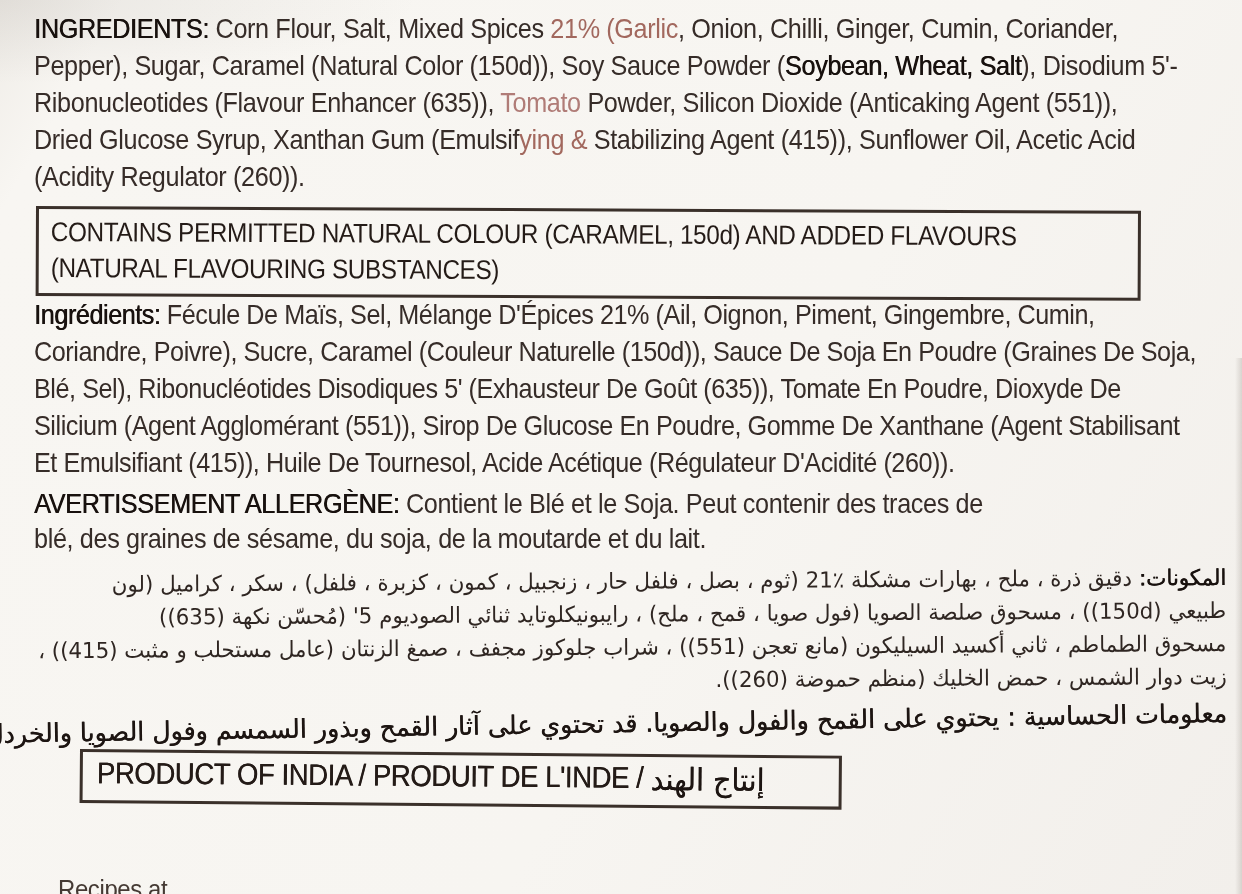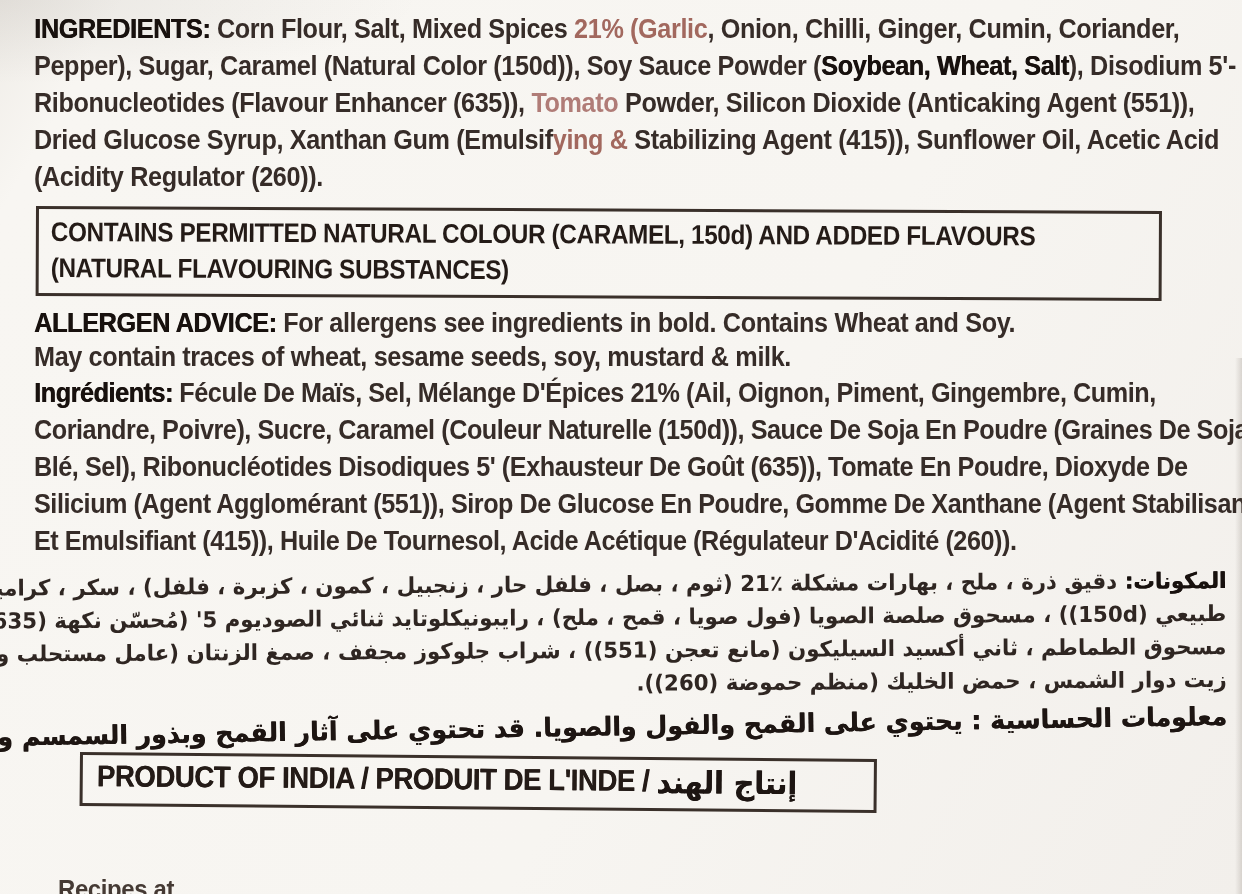--- a/index.html
+++ b/index.html
@@ -5,21 +5,21 @@
   html,body{margin:0;padding:0;}
   .page{
     position:relative;
     width:1242px;height:894px;
     overflow:hidden;
     background:
       radial-gradient(600px 120px at 0% 0%, rgba(100,92,84,0.10), rgba(0,0,0,0) 70%),
       linear-gradient(120deg,#efece7 0%,#f8f6f2 7%,#f7f5f1 58%,#f2efeb 100%);
     font-family:"Liberation Sans",sans-serif;
     color:#362c28;
-    font-weight:bold;
+    font-weight:normal;
   }
   .edge-shade{position:absolute;right:0;top:40%;bottom:0;width:7px;
     background:linear-gradient(to right, rgba(0,0,0,0), rgba(90,78,68,0.18));}
   .content{padding:10px 0 0 34px;}
   .line{white-space:nowrap;transform:scaleX(0.90);transform-origin:0 0;}
   .en-par .line{font-size:28px;line-height:37px;letter-spacing:-0.4px;}
   .strong{color:#18110e;text-shadow:0.6px 0 0 currentColor;}
   .red{color:#a2685e;}
   .pink{color:#b07c77;}
   .box{border:3px solid #3a302a;display:inline-block;}
@@ -56,33 +56,33 @@
       <div class="line"><span>Ribonucleotides (Flavour Enhancer (635)), </span><span class="pink">Tomato</span><span> Powder, Silicon Dioxide (Anticaking Agent (551)),</span></div>
       <div class="line"><span>Dried Glucose Syrup, Xanthan Gum (Emulsif</span><span class="red">ying &amp;</span><span> Stabilizing Agent (415)), Sunflower Oil, Acetic Acid</span></div>
       <div class="line"><span>(Acidity Regulator (260)).</span></div>
     </section>
 
     <div class="box contains-box">
       <div class="line">CONTAINS PERMITTED NATURAL COLOUR (CARAMEL, 150d) AND ADDED FLAVOURS</div>
       <div class="line">(NATURAL FLAVOURING SUBSTANCES)</div>
     </div>
 
-    <section class="allergen-en">
-      <div class="line"><span class="strong">ALLERGEN ADVICE:</span><span> For allergens see ingredients in bold. Contains Wheat and Soy.</span></div>
-      <div class="line"><span>May contain traces of wheat, sesame seeds, soy, mustard &amp; milk.</span></div>
-    </section>
 
     <section class="fr-par">
       <div class="line"><span class="strong">Ingrédients:</span><span> Fécule De Maïs, Sel, Mélange D'Épices 21% (Ail, Oignon, Piment, Gingembre, Cumin,</span></div>
       <div class="line"><span>Coriandre, Poivre), Sucre, Caramel (Couleur Naturelle (150d)), Sauce De Soja En Poudre (Graines De Soja,</span></div>
       <div class="line"><span>Blé, Sel), Ribonucléotides Disodiques 5' (Exhausteur De Goût (635)), Tomate En Poudre, Dioxyde De</span></div>
       <div class="line"><span>Silicium (Agent Agglomérant (551)), Sirop De Glucose En Poudre, Gomme De Xanthane (Agent Stabilisant</span></div>
       <div class="line"><span>Et Emulsifiant (415)), Huile De Tournesol, Acide Acétique (Régulateur D'Acidité (260)).</span></div>
     </section>
 
+    <section class="allergen-fr">
+      <div class="line"><span class="strong">AVERTISSEMENT ALLERGÈNE:</span><span> Contient le Blé et le Soja. Peut contenir des traces de</span></div>
+      <div class="line"><span>blé, des graines de sésame, du soja, de la moutarde et du lait.</span></div>
+    </section>
 
     <section class="ar-par">
       <div class="ar-line"><span class="strong">المكونات:</span><span> دقيق ذرة ، ملح ، بهارات مشكلة ٪21 (ثوم ، بصل ، فلفل حار ، زنجبيل ، كمون ، كزبرة ، فلفل) ، سكر ، كراميل (لون</span></div>
       <div class="ar-line">طبيعي (150d)) ، مسحوق صلصة الصويا (فول صويا ، قمح ، ملح) ، رايبونيكلوتايد ثنائي الصوديوم 5' (مُحسّن نكهة (635))</div>
       <div class="ar-line">مسحوق الطماطم ، ثاني أكسيد السيليكون (مانع تعجن (551)) ، شراب جلوكوز مجفف ، صمغ الزنتان (عامل مستحلب و مثبت (415)) ،</div>
       <div class="ar-line">زيت دوار الشمس ، حمض الخليك (منظم حموضة (260)).</div>
       <div class="ar-line ar-allergen">معلومات الحساسية : يحتوي على القمح والفول والصويا. قد تحتوي على آثار القمح وبذور السمسم وفول الصويا والخردل والحليب</div>
     </section>
 
     <div class="box product-box">

